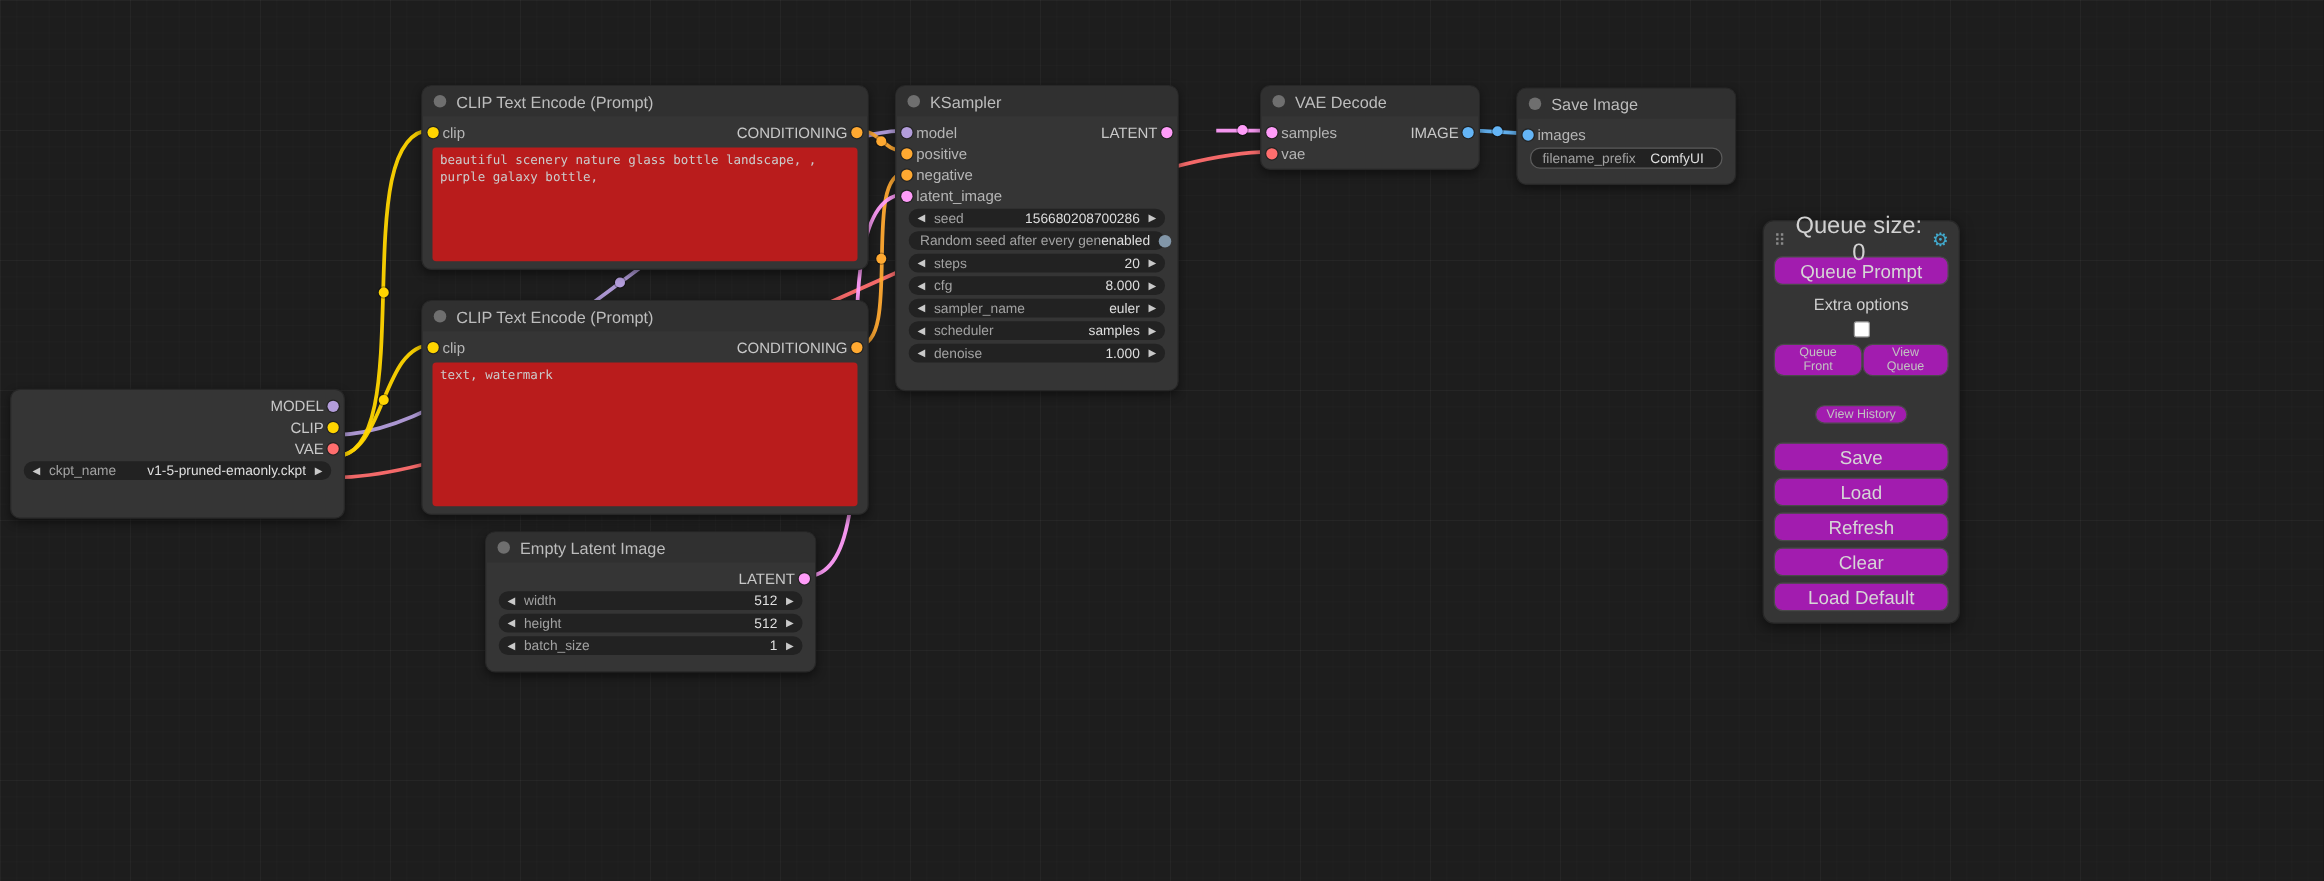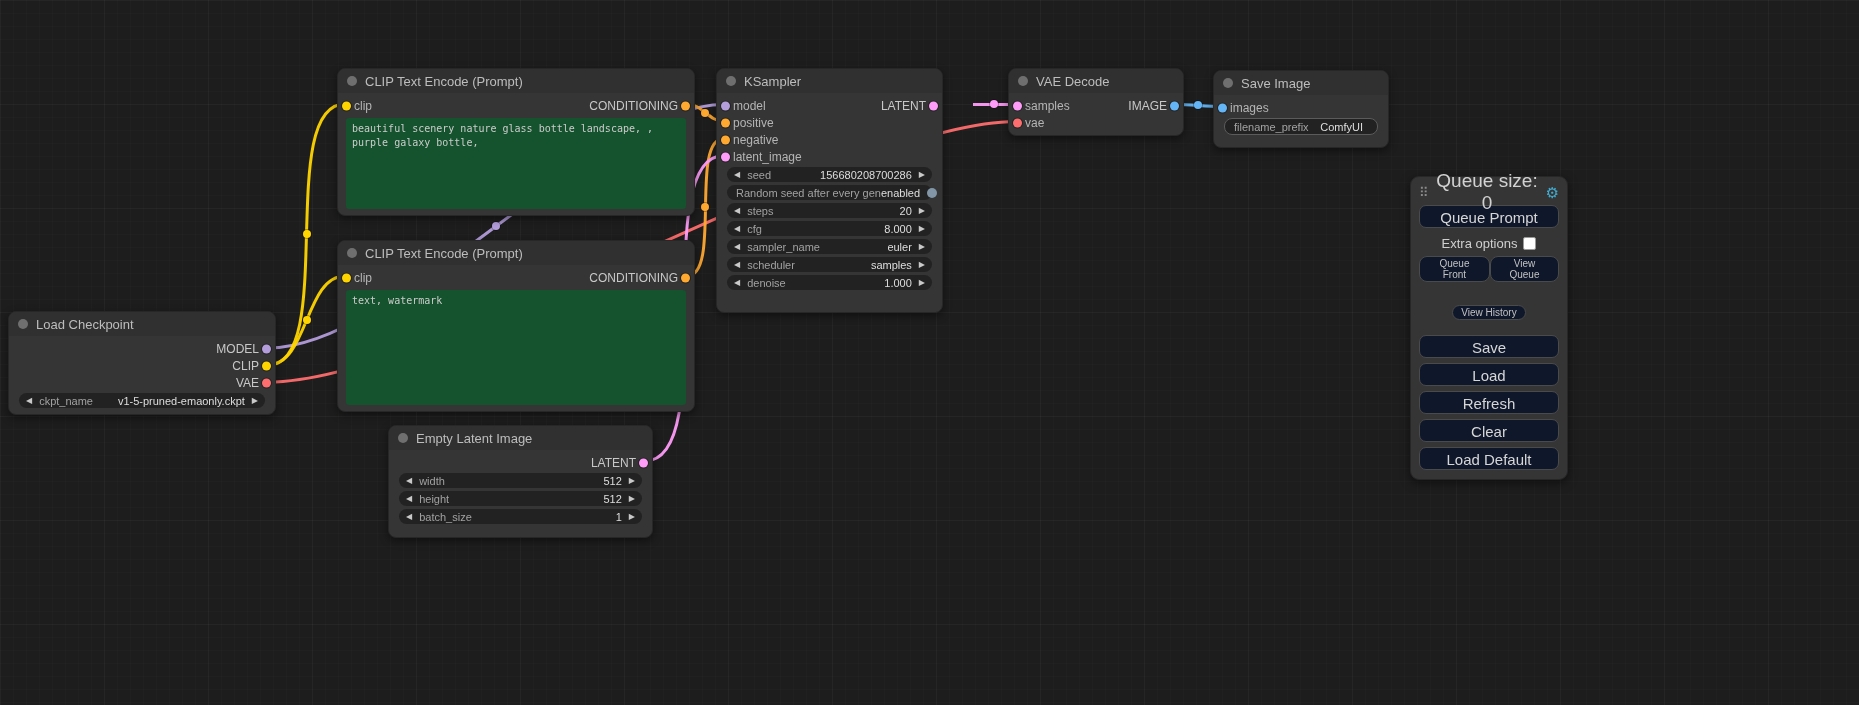--- a/index.html
+++ b/index.html
@@ -41,43 +41,43 @@
     display:flex;align-items:center;padding:0 7px;font-size:11px;
   }
   .widget.text-widget{border:1px solid #5b5b5b;}
   .arrow{color:#c9c9c9;font-size:8px;line-height:1;}
   .wlabel{color:#a2a2a2;margin-left:7px;white-space:nowrap;}
   .widget.no-arrows .wlabel{margin-left:2px;}
   .wvalue{margin-left:auto;margin-right:7px;color:#dedede;white-space:nowrap;}
   .toggle-dot{width:10px;height:10px;border-radius:50%;flex:0 0 auto;}
 
   .prompt-box{
-    margin:4px 8px 8px;background:#14532d;border-radius:3px;padding:4px 6px;
+    margin:4px 8px 8px;background:#b91c1c;border-radius:3px;padding:4px 6px;
     font-family:"DejaVu Sans Mono",monospace;font-size:10px;line-height:1.4;color:#cccccc;
     white-space:pre-wrap;word-wrap:break-word;overflow:hidden;box-sizing:border-box;
   }
 
   .mid-dot{position:absolute;width:8px;height:8px;border-radius:50%;box-shadow:0 0 0 1px rgba(0,0,0,.3);}
 
   .queue-panel{
     position:absolute;left:1410px;top:176px;width:158px;background:#353535;
     border:1px solid #272727;border-radius:9px;box-shadow:0 3px 10px rgba(0,0,0,.5);
     padding:7px 8px 9px;box-sizing:border-box;
   }
   .qp-header{display:flex;align-items:center;height:16px;}
   .drag-handle{color:#8a8a8a;font-size:13px;line-height:1;}
   .queue-size{flex:1;text-align:center;font-size:19px;color:#d2d2d2;}
   .gear{font-size:15px;line-height:1;cursor:pointer;}
   .qbtn{
-    display:block;width:100%;background:#0f172a;border:1px solid #4a4a4a;color:#d6d6d6;
+    display:block;width:100%;background:#a21caf;border:1px solid #4a4a4a;color:#d6d6d6;
     border-radius:7px;text-align:center;font-family:inherit;box-sizing:border-box;cursor:pointer;
   }
   .qbtn.big{font-size:15px;height:23px;line-height:21px;margin-top:5px;}
   .qbtn.small{display:inline-block;width:auto;font-size:10px;padding:1px 8px;border-radius:8px;color:#c2c2c2;}
-  .extra-row{display:flex;align-items:center;justify-content:center;gap:6px;margin-top:8px;}
+  .extra-row{display:flex;align-items:center;justify-content:center;gap:6px;margin-top:8px;flex-direction:column;}
   .extra-label{font-size:13px;color:#cfcfcf;}
   .checkbox{width:11px;height:11px;background:#ffffff;border:1px solid #9a9a9a;border-radius:2px;}
   .small-row{display:flex;justify-content:space-between;margin-top:5px;}
   .center-row{text-align:center;margin-top:20px;}
   .qp-gap{height:10px;}
 </style>
 </head>
 <body>
 
 <div id="canvas">
@@ -98,24 +98,20 @@
   <div class="mid-dot" style="left: 303px; top: 230px; background: rgb(255, 213, 0);"></div>
   <div class="mid-dot" style="left: 303px; top: 316px; background: rgb(255, 213, 0);"></div>
   <div class="mid-dot" style="left: 638px; top: 248px; background: rgb(255, 110, 110);"></div>
   <div class="mid-dot" style="left: 701px; top: 109px; background: rgb(255, 169, 49);"></div>
   <div class="mid-dot" style="left: 701px; top: 203px; background: rgb(255, 169, 49);"></div>
   <div class="mid-dot" style="left: 680px; top: 304px; background: rgb(255, 156, 249);"></div>
   <div class="mid-dot" style="left: 990px; top: 100px; background: rgb(255, 156, 249);"></div>
   <div class="mid-dot" style="left: 1194px; top: 101px; background: rgb(100, 181, 246);"></div>
 
   <div class="node" style="left:8px;top:311px;width:268px;height:104px">
-    <div class="node-title">
-      <span class="collapse-dot"></span>
-      <span class="title-text">Load Checkpoint</span>
-    </div>
     <div class="node-body">
       <div class="slot-row">
         <span class="out-label">MODEL</span>
         <span class="dot out-dot" style="background: rgb(179, 157, 219);"></span>
       </div>
       <div class="slot-row">
         <span class="out-label">CLIP</span>
         <span class="dot out-dot" style="background: rgb(255, 213, 0);"></span>
       </div>
       <div class="slot-row">

